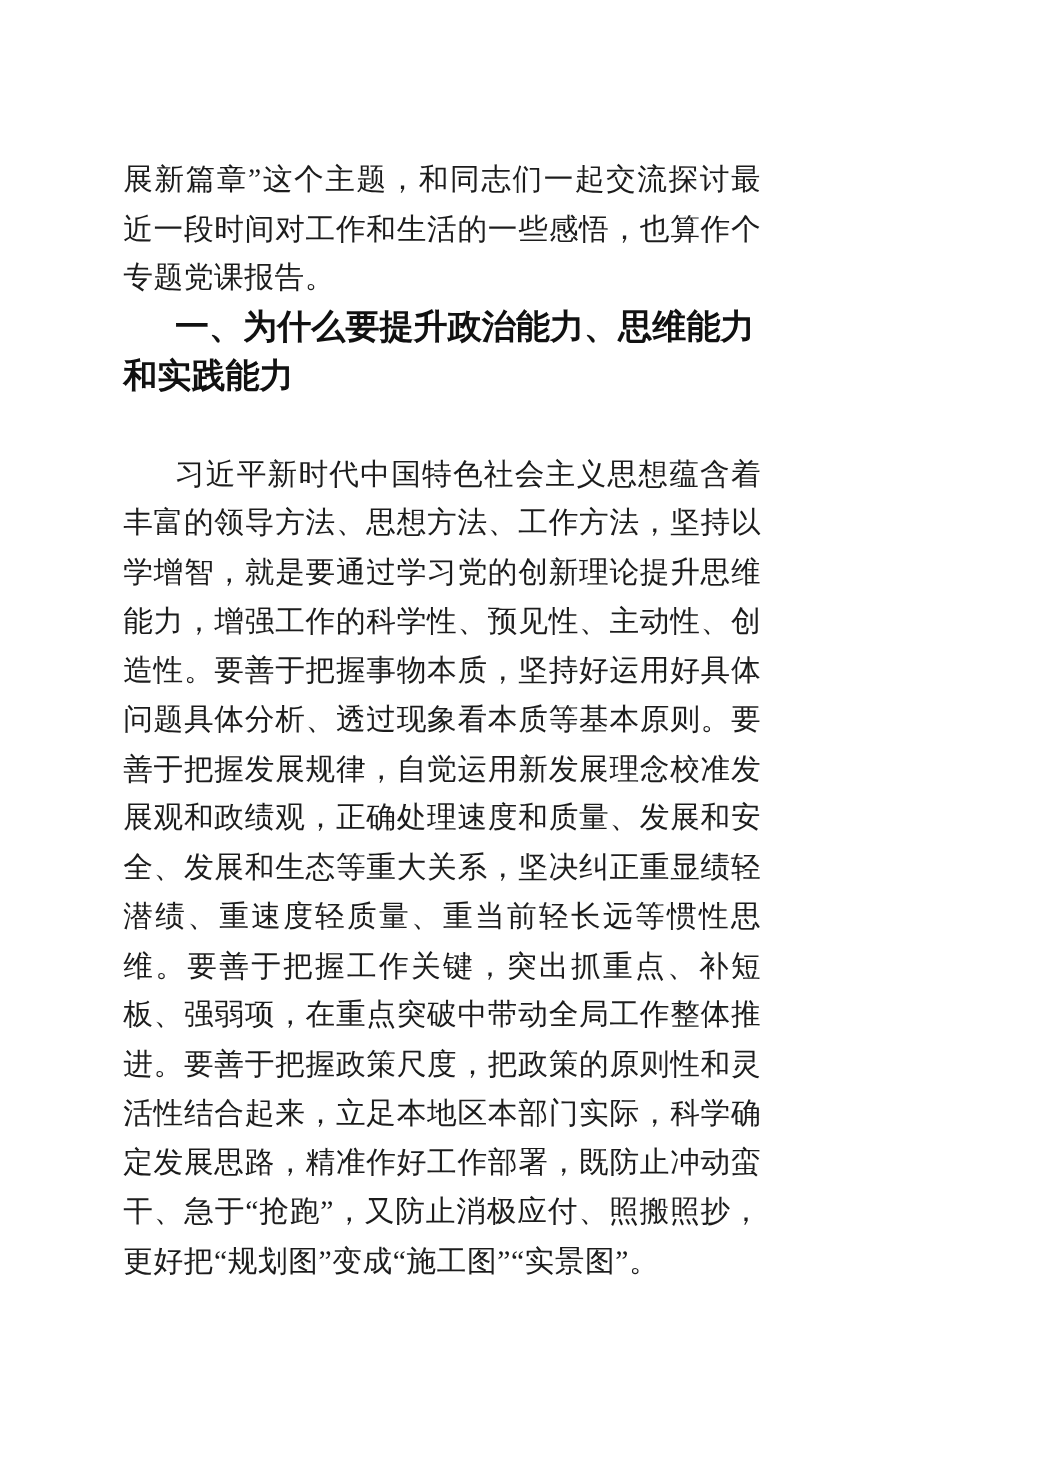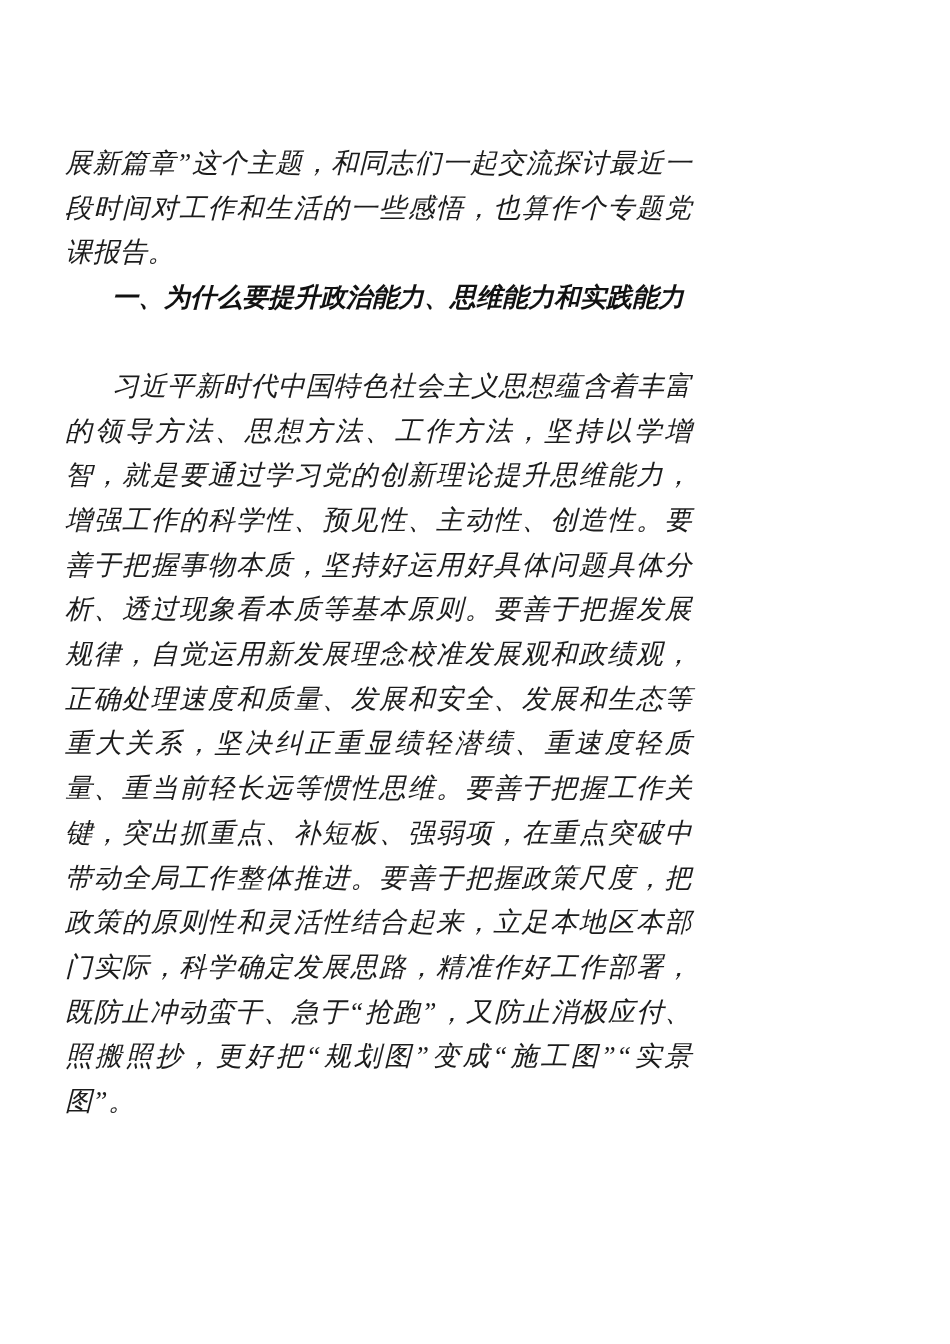--- a/index.html
+++ b/index.html
@@ -14,47 +14,46 @@
     }
     .page {
       position: relative;
       width: 950px;
       height: 1344px;
       background: #ffffff;
       box-sizing: border-box;
     }
     .content {
       box-sizing: border-box;
-      padding: 141px 90px 0 65px;
+      padding: 141px 90px 0 112px;
       width: 782px;
       color: #1c1c1c;
       font-family: "Liberation Serif", "DejaVu Serif", serif;
       font-size: 27px;
       line-height: 44.7px;
       text-align: justify;
       text-justify: inter-character;
       letter-spacing: 0.5px;
-      font-style: italic;
     }
     .para {
       margin: 0;
       padding: 0;
       text-indent: 0;
     }
     .para.indent {
       text-indent: 47px;
       margin-top: 44px;
     }
     .heading {
       margin: 0;
       padding: 0;
       text-indent: 47px;
       font-family: "Liberation Sans", "DejaVu Sans", sans-serif;
       font-weight: 700;
-      font-size: 26px;
+      font-size: 31px;
       line-height: 44.7px;
       color: #111111;
       text-align: left;
       letter-spacing: 0;
     }
   </style>
 </head>
 <body>
 
 <div class="page">

